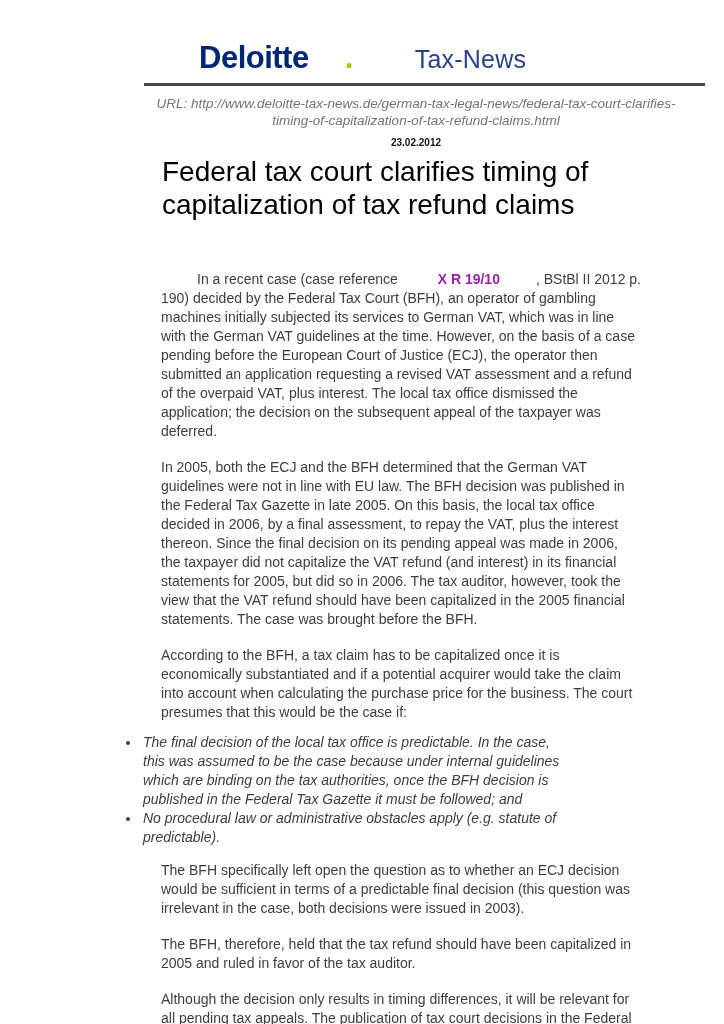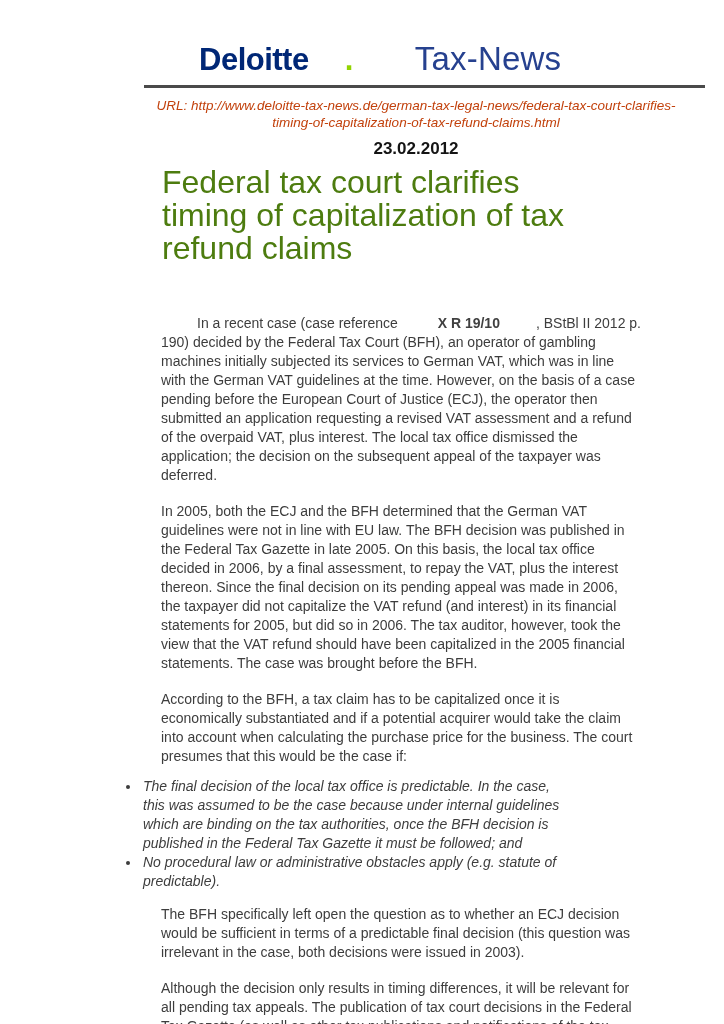--- a/index.html
+++ b/index.html
@@ -18,71 +18,71 @@
   .header { padding: 40px 0 0 55px; }
   .logo-row { display: flex; align-items: baseline; }
   .wordmark {
     font-size: 31px;
     font-weight: bold;
     color: #002776;
     letter-spacing: -0.5px;
   }
   .brand-dot { color: #92d400; font-weight: bold; font-size: 31px; }
   .product-name {
-    font-size: 33px;
+    font-size: 25px;
     color: #26418f;
     margin-left: 26px;
     letter-spacing: 0.2px;
   }
   .header-rule {
     margin: 7px 0 0 53px;
     width: 561px;
     height: 0;
     border-top: 3px solid #4a4a4a;
   }
 
   
   .meta { text-align: center; margin-top: 9px; }
   .article-url {
     font-style: italic;
     font-size: 13.5px;
     line-height: 17px;
-    color: #c2410c;
+    color: #737373;
     max-width: 565px;
     margin: 0 auto;
     word-wrap: break-word;
   }
   .article-date {
     font-weight: bold;
-    font-size: 17px;
+    font-size: 10px;
     color: #141414;
     margin-top: 8px;
   }
 
   
   .article-title {
-    font-size: 32px;
+    font-size: 28px;
     font-weight: 400;
-    color: #4d7c0f;
+    color: #000000;
     line-height: 33px;
     margin: 7px 0 0 90px;
     max-width: 475px;
   }
 
   
   .content {
     margin: 49px 0 0 53px;
     width: 552px;
     font-size: 14px;
     line-height: 19px;
     color: #3d3d3d;
   }
   .content p { margin: 0 0 17px 0; }
   .case-link {
-    color: #404040;
+    color: #a21caf;
     font-weight: bold;
     text-decoration: none;
     cursor: pointer;
     text-align: center;
   }
   .content ul {
     margin: -6px 0 14px 0;
     padding-left: 16px;
     width: 445px;
     font-style: italic;
@@ -116,17 +116,18 @@
 
     <p>According to the BFH, a tax claim has to be capitalized once it is economically substantiated and if a potential acquirer would take the claim into account when calculating the purchase price for the business. The court presumes that this would be the case if:</p>
 
     <ul>
       <li>The final decision of the local tax office is predictable. In the case, this was assumed to be the case because under internal guidelines which are binding on the tax authorities, once the BFH decision is published in the Federal Tax Gazette it must be followed; and</li>
       <li>No procedural law or administrative obstacles apply (e.g. statute of predictable).</li>
     </ul>
 
     <p>The BFH specifically left open the question as to whether an ECJ decision would be sufficient in terms of a predictable final decision (this question was irrelevant in the case, both decisions were issued in 2003).</p>
 
+    <p>The BFH, therefore, held that the tax refund should have been capitalized in 2005 and ruled in favor of the tax auditor.</p>
 
     <p>Although the decision only results in timing differences, it will be relevant for all pending tax appeals. The publication of tax court decisions in the Federal Tax Gazette (as well as other tax publications and notifications of the tax authorities) need to be monitored closely. In particular, if a relevant decision is published, affected taxpayers should</p>
   </div>
 
 </div>
 
 </body></html>

